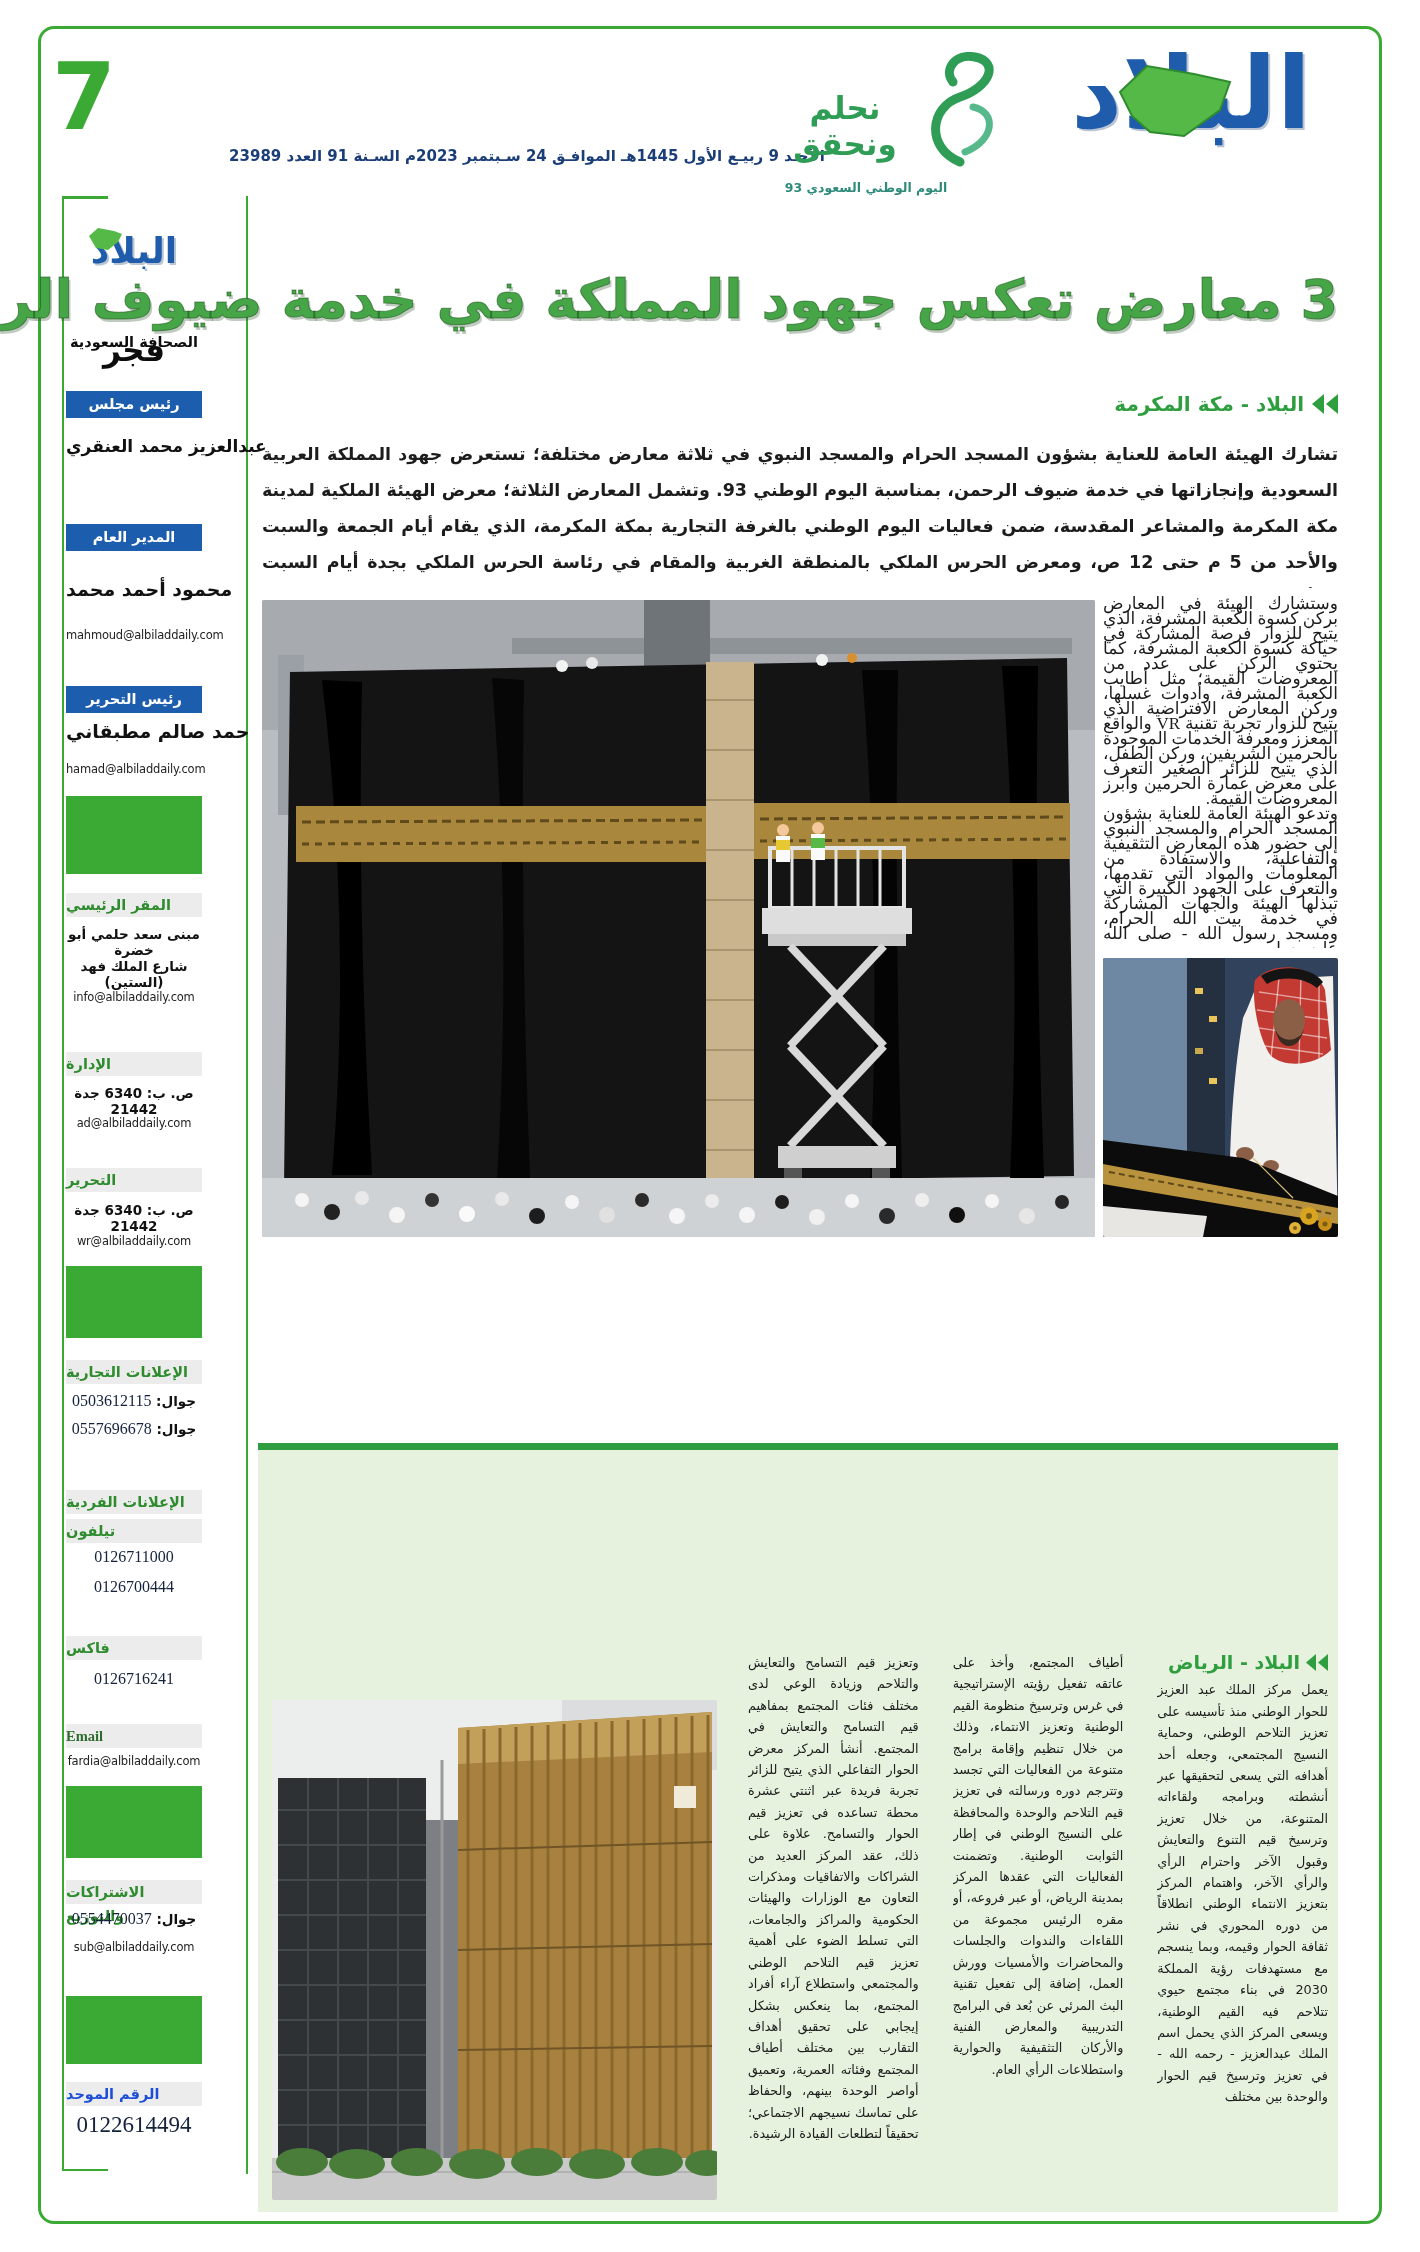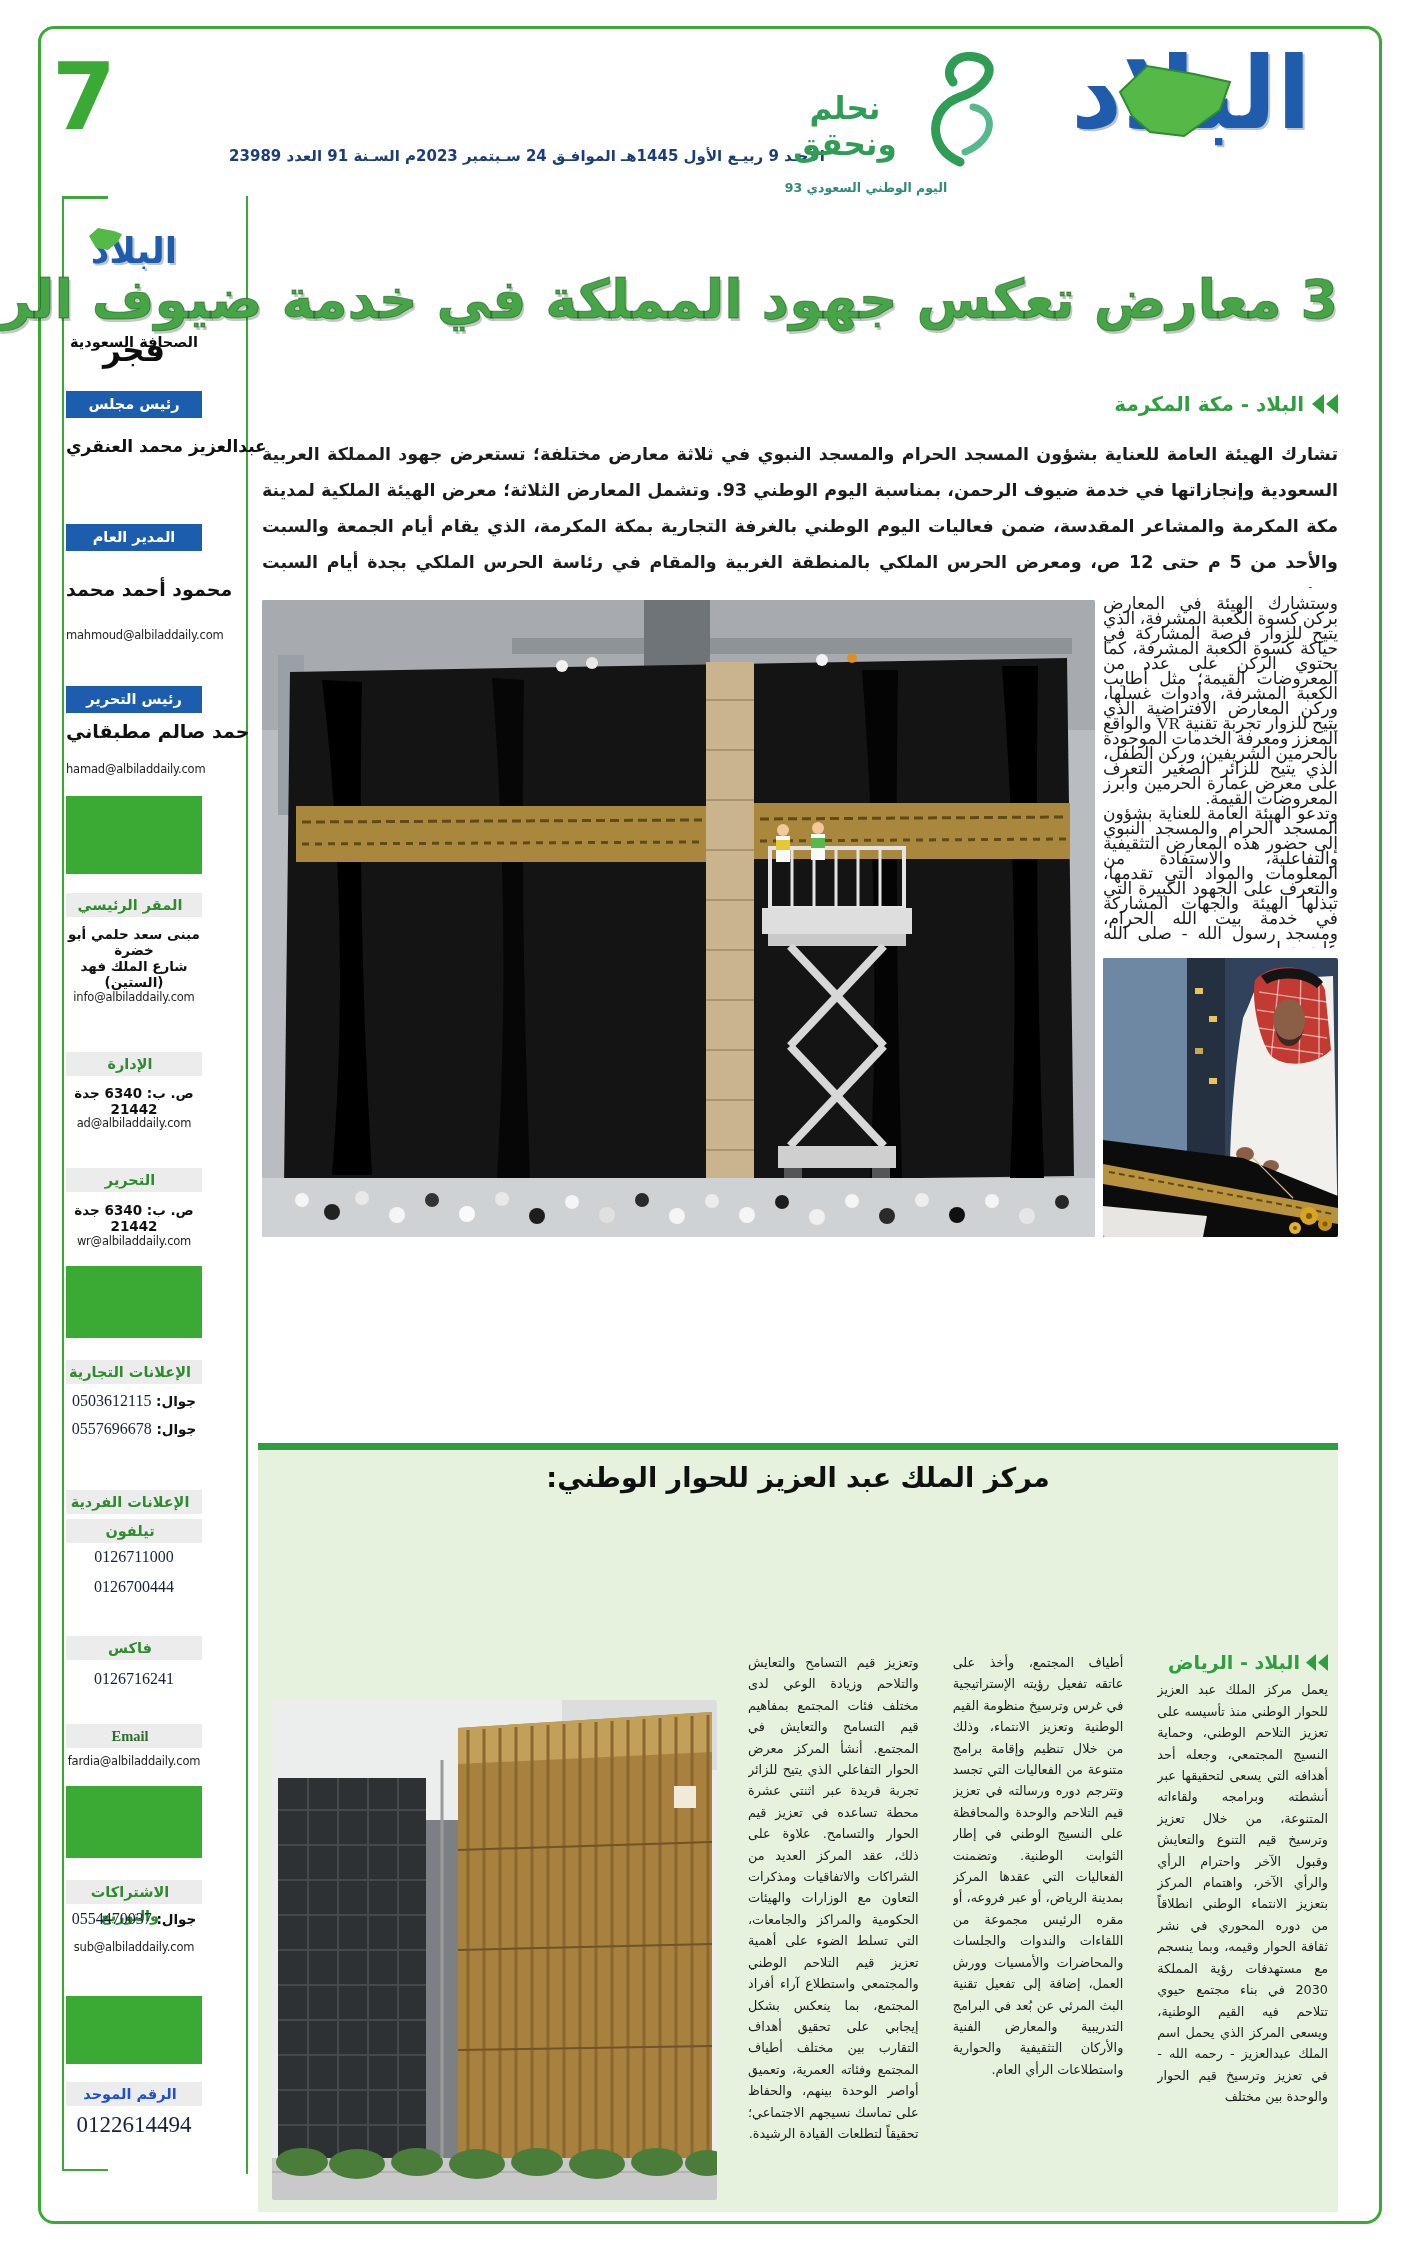--- a/index.html
+++ b/index.html
@@ -15,21 +15,21 @@
   #dateline{left:190px;top:147px;width:635px;font-size:15px;font-weight:bold;color:#1c3e78;text-align:right;}
   #ndtext{left:770px;top:90px;width:150px;font-size:31px;font-weight:900;color:#2f9d55;text-align:center;}
   #ndcaption{left:772px;top:180px;width:188px;font-size:12.5px;color:#2e8b7a;text-align:center;font-weight:bold;}
   #masthead{left:1002px;top:34px;width:378px;height:135px;}
   .mast-text{font-weight:900;color:#1f5cab;text-shadow:2px 2px 0 #b9c4d4;}
   
   #sidebar{left:62px;top:196px;width:140px;height:1975px;border-left:2.5px solid #3aaa35;}
   .sb-cap{position:absolute;left:0;width:44px;height:2.5px;background:#3aaa35;}
   .sb-item{position:absolute;left:2px;width:136px;text-align:center;}
   .banner-blue{background:#1d5dad;color:#fff;font-weight:bold;font-size:14.5px;height:27px;line-height:27px;}
-  .banner-gray{background:#ececec;color:#2e8b2e;font-weight:bold;font-size:14.5px;height:24px;line-height:24px;text-align:center;padding-right:8px;box-sizing:border-box;}
+  .banner-gray{background:#ececec;color:#2e8b2e;font-weight:bold;font-size:14.5px;height:24px;line-height:24px;text-align:left;padding-right:8px;box-sizing:border-box;}
   .sb-name{font-size:17px;font-weight:900;color:#111;white-space:nowrap;}
   .sb-email{font-size:11.5px;color:#222;letter-spacing:-0.2px;}
   .sb-line{font-size:13.5px;font-weight:bold;color:#111;}
   .sb-num{font-family:"Liberation Serif",serif;font-size:16px;color:#14223c;}
   .greenblock{background:#3aaa35;}
   .phone-row{font-size:13.5px;font-weight:bold;color:#111;direction:rtl;}
   .phone-row .sb-num{font-weight:normal;}
   
   #headline1{left:262px;top:268px;width:1076px;font-size:54px;font-weight:900;color:#46a546;text-align:center;white-space:nowrap;-webkit-text-stroke:1px rgba(25,80,25,.55);text-shadow:2px 3px 0 rgba(30,70,30,.28);}
   #byline1{left:900px;top:392px;width:438px;display:flex;direction:rtl;align-items:center;gap:8px;}
@@ -295,21 +295,20 @@
       <circle cx="222" cy="266" r="7" fill="#c89018"></circle>
         <circle cx="222" cy="266" r="2.5" fill="#7a5c12"></circle>
       <circle cx="192" cy="270" r="6" fill="#e2b238"></circle>
         <circle cx="192" cy="270" r="2" fill="#7a5c12"></circle>
       <line x1="150" y1="200" x2="190" y2="240" stroke="#d9c27a" stroke-width="1.2"></line>
     </svg>
   </div>
 
   <div class="abs" id="box2"></div>
   <div class="abs" id="box2bar"></div>
-  <div class="abs rtl" id="kicker2">مركز الملك عبد العزيز للحوار الوطني:</div>
 
   <div class="abs photo" style="left:272px;top:1700px;width:445px;height:500px;">
     <svg width="445" height="500" viewBox="0 0 445 500">
       <rect width="445" height="500" fill="#eceded"></rect>
       <rect x="290" width="155" height="70" fill="#dcdddf"></rect>
       <rect x="6" y="78" width="148" height="382" fill="#2e3134"></rect>
       <g stroke="#44494e" stroke-width="2">
         <line x1="6" y1="110" x2="154" y2="110"></line>
           <line x1="6" y1="145" x2="154" y2="145"></line>
         <line x1="6" y1="180" x2="154" y2="180"></line>

